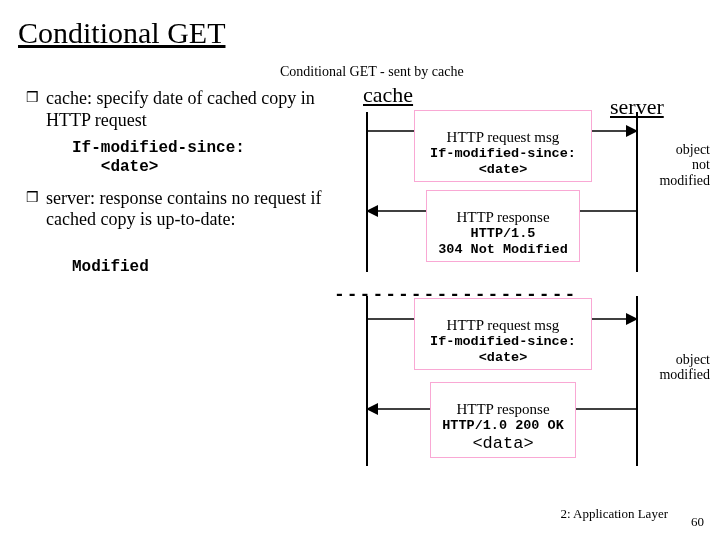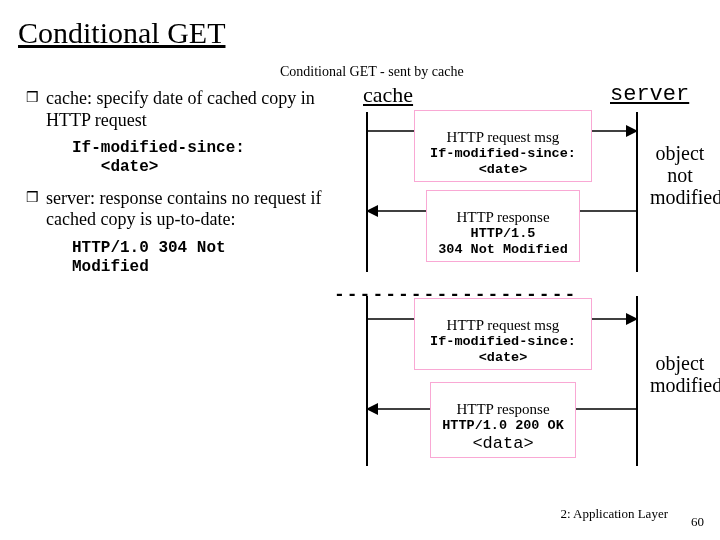--- a/index.html
+++ b/index.html
@@ -55,21 +55,21 @@
     position: absolute;
     left: 330px; top: 82px;
     width: 380px; height: 420px;
   }
   .hdr {
     position: absolute;
     font-size: 22px;
     text-decoration: underline;
   }
   .hdr-cache { left: 8px; top: 0; margin-left: 25px; }
-  .hdr-server { left: 280px; top: 0; font-family: Liberation Mono, monospace; }
+  .hdr-server { left: 280px; top: 12px; }
 
   .vline {
     position: absolute;
     width: 2px;
     background: #000;
   }
   .v-cache  { left: 36px; }
   .v-server { left: 306px; }
   .seg1 { top: 30px; height: 160px; }
   .seg2 { top: 214px; height: 170px; }
@@ -90,22 +90,22 @@
   }
   .msgbox .sub-big {
     font-family: "Courier New", monospace;
     font-size: 17px;
     text-align: center;
   }
 
   .note {
     position: absolute;
     left: 320px;
-    text-align: center;
-    font-size: 20px;
+    text-align: right;
+    font-size: 14px;
     line-height: 1.1;
     width: 60px;
   }
 
   .divider {
     position: absolute;
     left: 4px; top: 203px;
     font-size: 18px;
     letter-spacing: 2px;
     font-family: "Courier New", monospace;
@@ -136,21 +136,21 @@
     <li>cache: specify date of cached copy in HTTP request</li>
   </ul>
   <div class="indent-mono">
     <span>If-modified-since:</span><br>
     &nbsp;&nbsp;&nbsp;<span>&lt;date&gt;</span>
   </div>
   <ul class="bullets">
     <li>server: response contains no request if cached copy is up-to-date:</li>
   </ul>
   <div class="indent-mono">
-    <span>HTTP/1.0 304 Not</span><br>
+    <br>
     <span>Modified</span>
   </div>
 </div>
 
 <div class="diag">
   <div class="hdr hdr-cache">cache</div>
   <div class="hdr hdr-server">server</div>
 
   <div class="vline v-cache seg1"></div>
   <div class="vline v-server seg1"></div>

